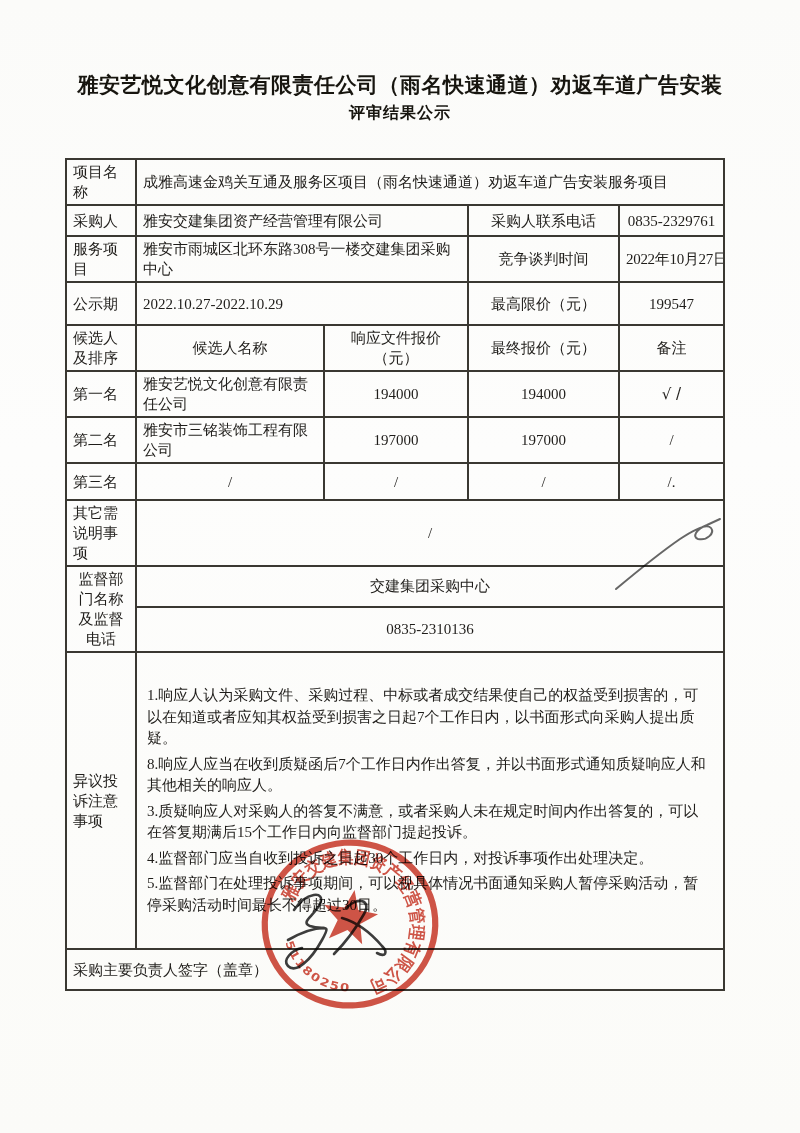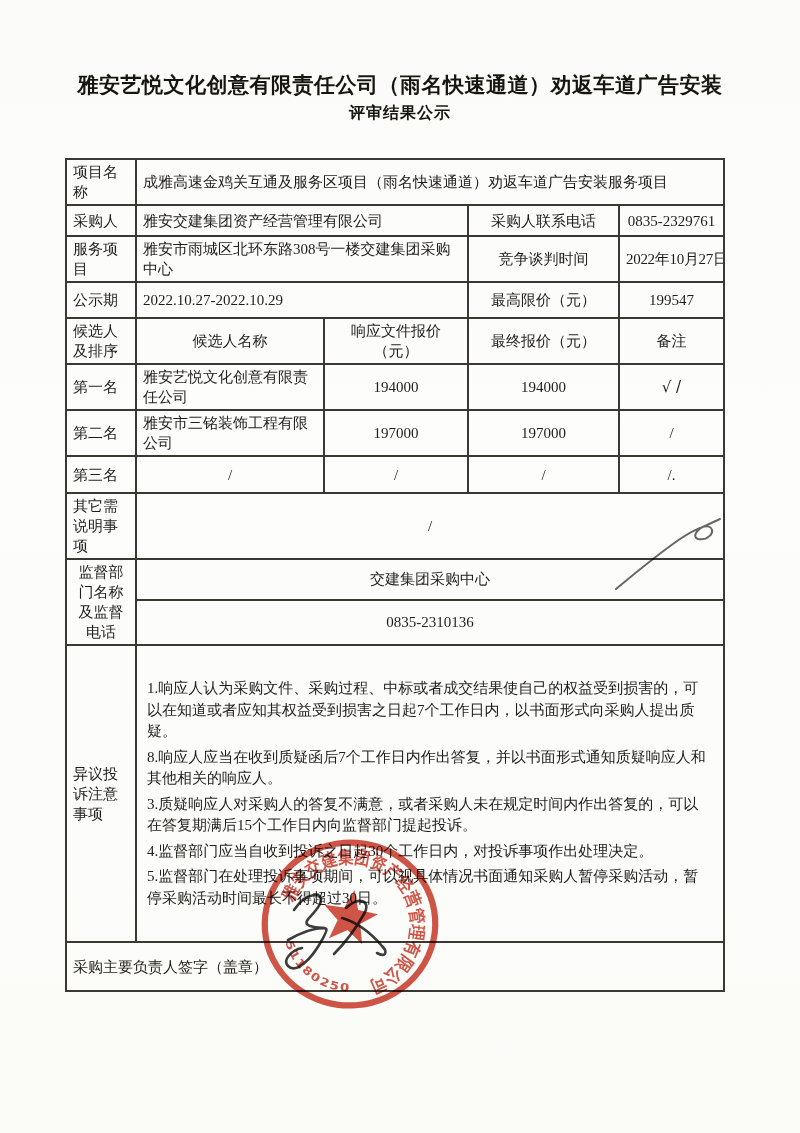--- a/index.html
+++ b/index.html
@@ -73,21 +73,21 @@
         <td class="val-l" colspan="2">雅安交建集团资产经营管理有限公司</td>
         <td class="lbl-c">采购人联系电话</td>
         <td class="val-c">0835-2329761</td>
       </tr>
       <tr style="height:42px">
         <td class="lbl">服务项目</td>
         <td class="val-l" colspan="2">雅安市雨城区北环东路308号一楼交建集团采购中心</td>
         <td class="lbl-c">竞争谈判时间</td>
         <td class="val-c tight">2022年10月27日</td>
       </tr>
-      <tr style="height:36px">
+      <tr style="height:43px">
         <td class="lbl">公示期</td>
         <td class="val-l" colspan="2">2022.10.27-2022.10.29</td>
         <td class="lbl-c">最高限价（元）</td>
         <td class="val-c">199547</td>
       </tr>
       <tr style="height:35px">
         <td class="lbl">候选人及排序</td>
         <td class="lbl-c">候选人名称</td>
         <td class="lbl-c">响应文件报价（元）</td>
         <td class="lbl-c">最终报价（元）</td>
@@ -128,21 +128,21 @@
       <tr style="height:297px">
         <td class="lbl">异议投诉注意事项</td>
         <td class="obj-text" colspan="4">
           <p>1.响应人认为采购文件、采购过程、中标或者成交结果使自己的权益受到损害的，可以在知道或者应知其权益受到损害之日起7个工作日内，以书面形式向采购人提出质疑。</p>
           <p>8.响应人应当在收到质疑函后7个工作日内作出答复，并以书面形式通知质疑响应人和其他相关的响应人。</p>
           <p>3.质疑响应人对采购人的答复不满意，或者采购人未在规定时间内作出答复的，可以在答复期满后15个工作日内向监督部门提起投诉。</p>
           <p>4.监督部门应当自收到投诉之日起30个工作日内，对投诉事项作出处理决定。</p>
           <p>5.监督部门在处理投诉事项期间，可以视具体情况书面通知采购人暂停采购活动，暂停采购活动时间最长不得超过30日。</p>
         </td>
       </tr>
-      <tr style="height:49px">
+      <tr style="height:41px">
         <td class="val-l sig-label" colspan="5">采购主要负责人签字（盖章）</td>
       </tr>
     </tbody>
   </table>
 
   <svg class="overlay seal-svg" style="left:254px;top:832px;" width="192" height="184" viewBox="0 0 200 192">
     <g transform="rotate(-4 100 96)">
       <ellipse cx="100" cy="96" rx="89" ry="85" fill="none" stroke="#cc4233" stroke-width="6.5"></ellipse>
       <polygon transform="rotate(14 100 90)" points="100,60 107.3,79.9 128.5,80.7 111.9,93.9 117.6,114.3 100,102.5 82.4,114.3 88.1,93.9 71.5,80.7 92.7,79.9" fill="#cc4233"></polygon>
       <defs>

